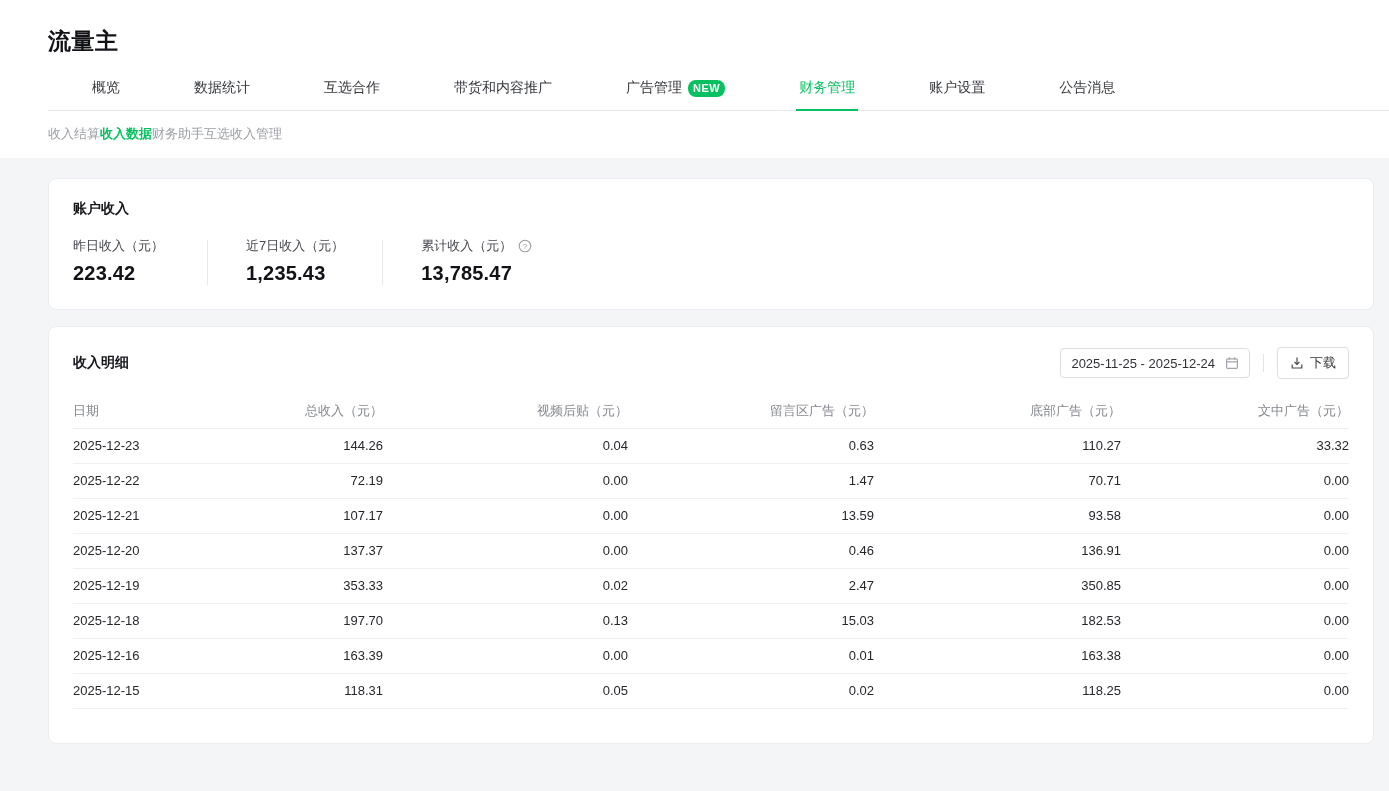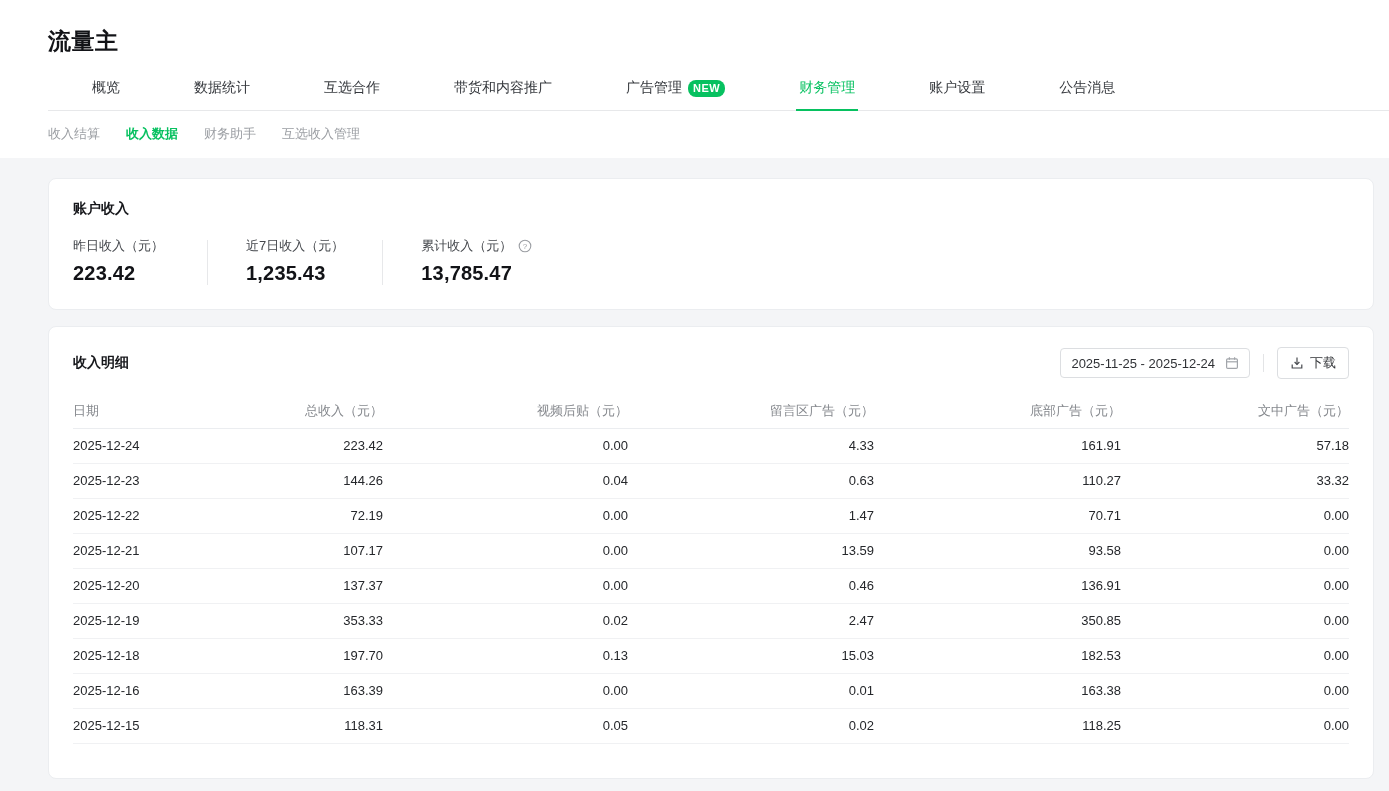--- a/index.html
+++ b/index.html
@@ -13,21 +13,21 @@
   .header { background:#fff; padding:26px 0 0 48px; }
   .page-title { font-size:23px; font-weight:bold; color:#121317; letter-spacing:.5px; }
   .tabbar { display:flex; gap:30px; margin-top:22px; border-bottom:1px solid #e7e8ea; }
   .tab { font-size:14px; color:#35383d; padding-bottom:13px; position:relative; cursor:pointer;
          display:flex; align-items:center; gap:6px; white-space:nowrap;margin-left:44px; }
   .tab.active { color:var(--accent); }
   .tab.active::after { content:""; position:absolute; left:-3px; right:-3px; bottom:-1px;
          height:2px; background:var(--accent); }
   .badge-new { background:var(--accent); color:#fff; font-size:11px; font-weight:bold;
          padding:3px 5px; border-radius:8px; line-height:1; letter-spacing:.5px; }
-  .subtabs { display:flex; gap:26px; background:#fff; padding:14px 0 15px 48px; }
+  .subtabs { display:flex; background:#fff; padding:14px 0 15px 48px; }
   .subtab { font-size:13px; color:#9b9ea3; cursor:pointer; white-space:nowrap; }
   .subtab.active { color:var(--accent); font-weight:bold; }
   
   .page-body { padding:20px 15px 0 48px; }
   .card { background:#fff; border:1px solid #ebedf0; border-radius:8px; }
   .card-income { padding:21px 24px 24px; margin-bottom:16px; }
   .card-title { font-size:14px; font-weight:bold; color:#15161a; }
   .stats-row { display:flex; align-items:stretch; margin-top:19px; }
   .stat { min-width:96px; }
   .stat-label { font-size:13px; color:#45484d; display:flex; align-items:center; gap:6px; }
@@ -163,28 +163,20 @@
             <th>日期</th>
             <th>总收入（元）</th>
             <th>视频后贴（元）</th>
             <th>留言区广告（元）</th>
             <th>底部广告（元）</th>
             <th>文中广告（元）</th>
           </tr>
         </thead>
       <tbody id="table-body">
           <tr>
-            <td>2025-12-24</td>
-            <td>223.42</td>
-            <td>0.00</td>
-            <td>4.33</td>
-            <td>161.91</td>
-            <td>57.18</td>
-          </tr>
-          <tr>
             <td>2025-12-23</td>
             <td>144.26</td>
             <td>0.04</td>
             <td>0.63</td>
             <td>110.27</td>
             <td>33.32</td>
           </tr>
           <tr>
             <td>2025-12-22</td>
             <td>72.19</td>

